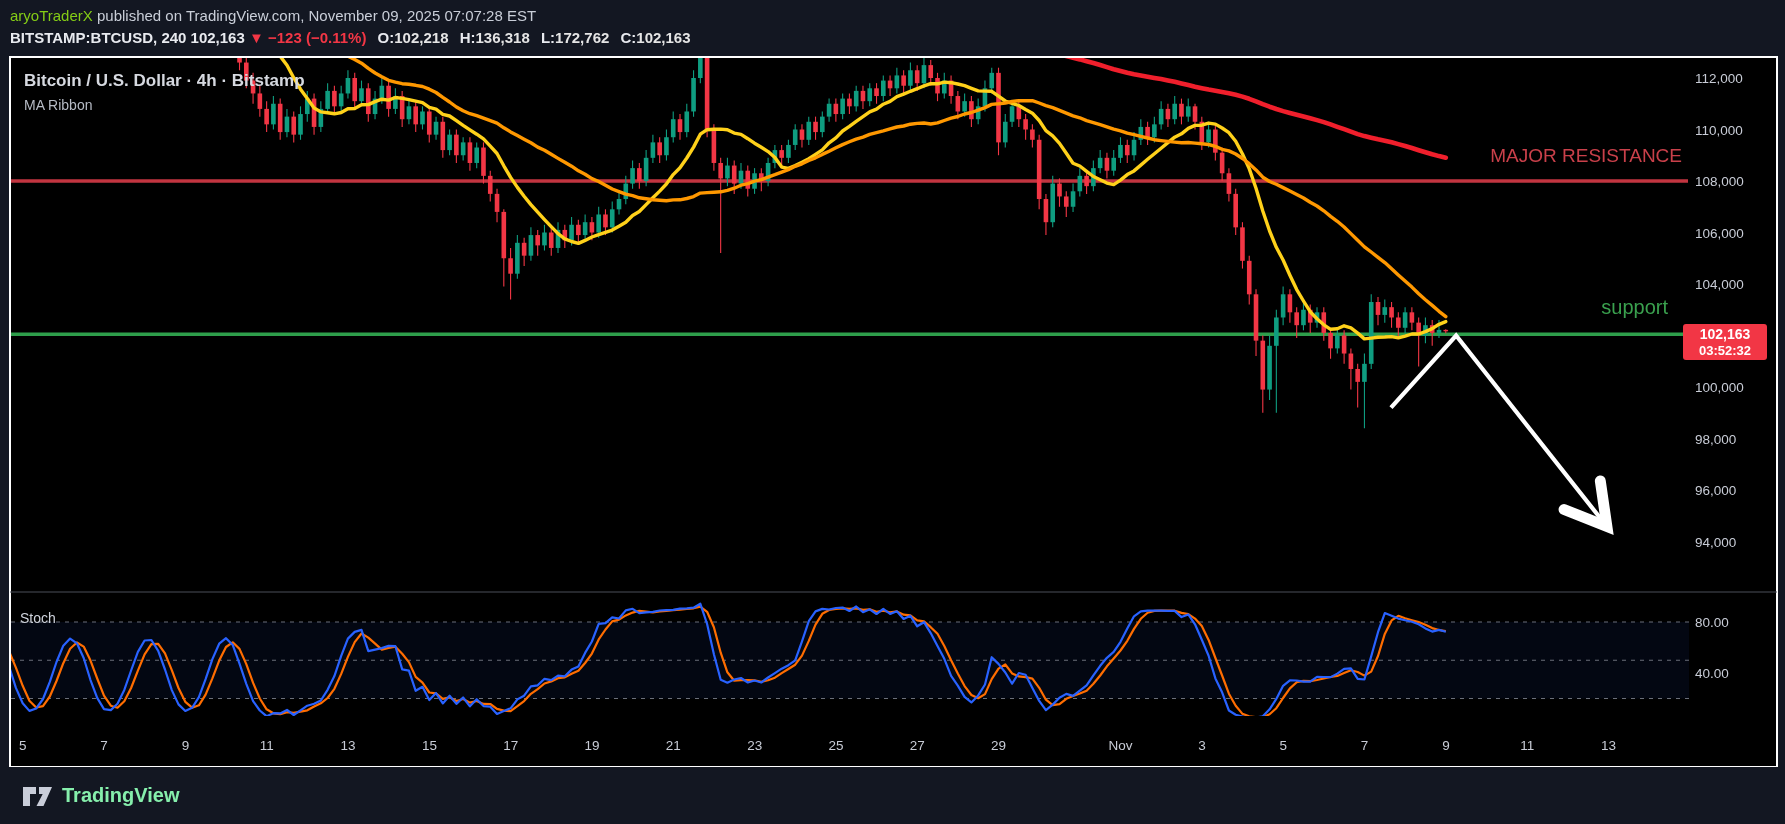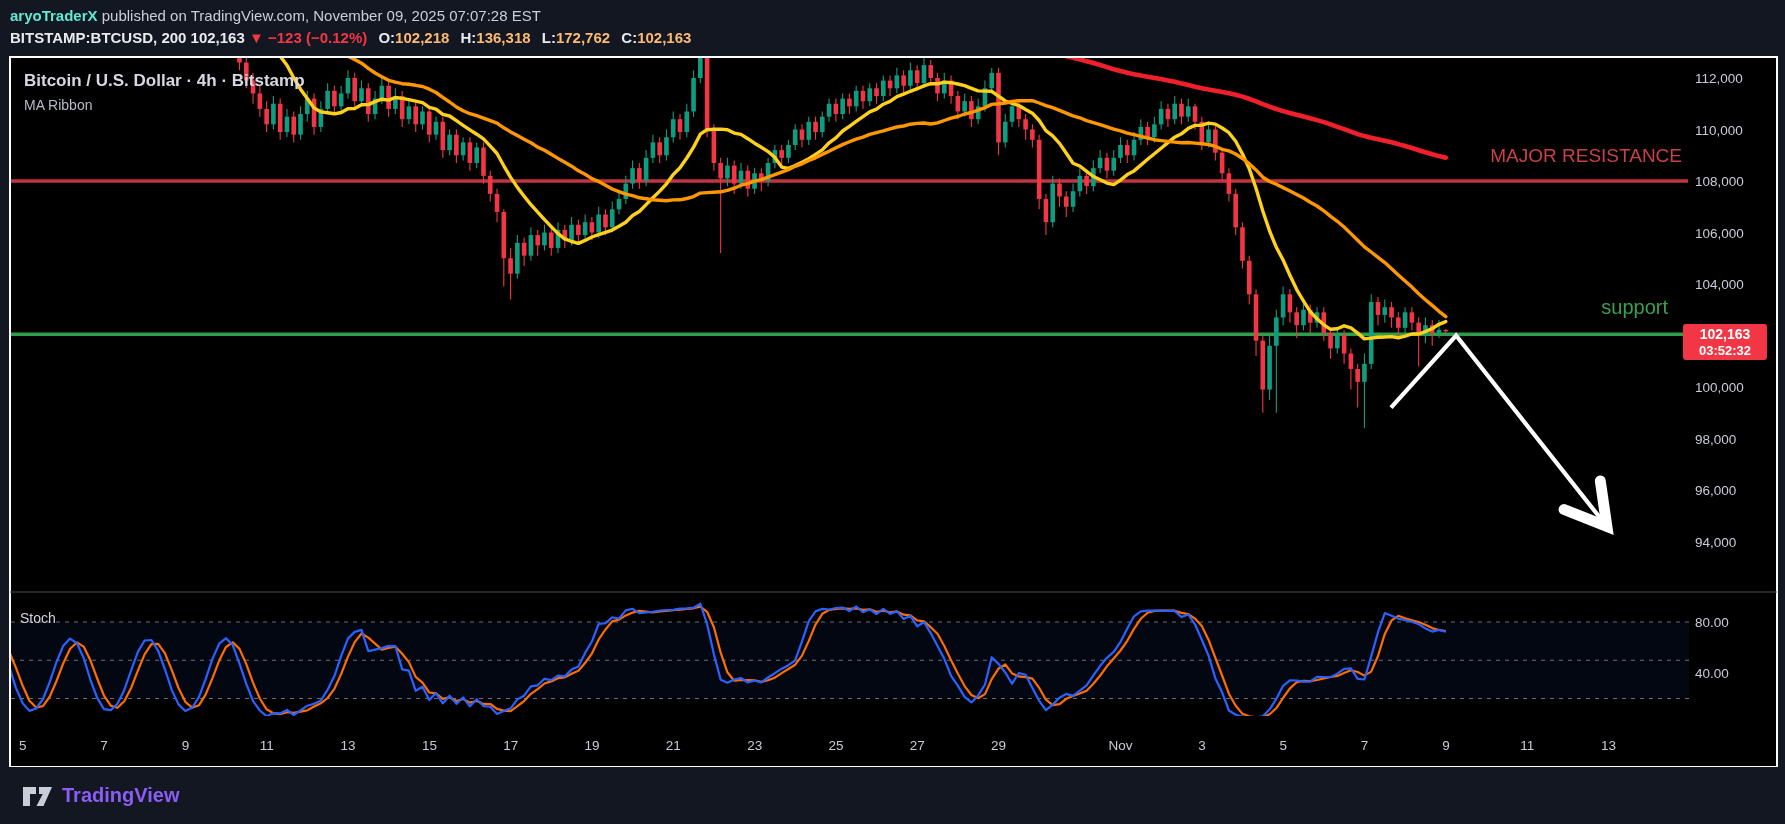--- a/index.html
+++ b/index.html
@@ -1,49 +1,49 @@
 <!DOCTYPE html>
 <html><head>
 <meta charset="utf-8">
 <style>
   html,body{margin:0;padding:0;background:#131722;font-family:"Liberation Sans",sans-serif;}
   #stage{position:relative;width:1785px;height:824px;background:#131722;overflow:hidden;}
   .hline{position:absolute;left:10px;white-space:nowrap;font-size:15px;color:#c9ced8;}
-  .hline b{color:#5eead4;font-weight:700;}
+  .hline b{color:#84cc16;font-weight:400;}
   #line2{font-weight:700;color:#e8eaef;}
   #line2 .red{color:#f23645;font-weight:600;}
-  #line2 .val{color:#fdba74;font-weight:600;}
+  #line2 .val{color:#e5e5e5;font-weight:600;}
   #line2 .lbl{color:#e8eaef;font-weight:700;margin-left:7px;}
   svg text{font-family:"Liberation Sans",sans-serif;}
   .ax{font-size:13.5px;fill:#c8ccd6;}
   .xc{text-anchor:middle;}
   .ttl{font-size:17px;font-weight:700;fill:#d6d9e0;}
   .sub{font-size:14px;fill:#b6bbc5;}
   .stl{font-size:14px;fill:#cfd3dc;}
   .resl{font-size:19px;fill:#c9404a;text-anchor:end;}
   .supl{font-size:20px;fill:#3aa04e;text-anchor:end;}
   .tagt{font-size:14px;font-weight:700;fill:#ffffff;text-anchor:middle;}
   .tagc{font-size:13px;font-weight:700;fill:#ffffff;text-anchor:middle;}
   #footer{position:absolute;left:0;top:767px;width:1785px;height:57px;background:#131722;display:flex;align-items:center;}
-  #footer .logotext{color:#8b5cf6;font-size:20px;font-weight:700;margin-left:8px;}
+  #footer .logotext{color:#86efac;font-size:20px;font-weight:700;margin-left:8px;}
   #footer .mark{margin-left:22px;display:flex;align-items:center;}
 </style>
 </head>
 <body>
 
 <div id="stage">
 
   <div class="hline" style="top:7px;">
     <b>aryoTraderX</b><span> published on TradingView.com, November 09, 2025 07:07:28 EST</span>
   </div>
   <div class="hline" id="line2" style="top:29px;">
-    <span>BITSTAMP:BTCUSD, 200</span>
+    <span>BITSTAMP:BTCUSD, 240</span>
     <span>102,163</span>
     <span class="red">▼</span>
-    <span class="red">−123 (−0.12%)</span>
+    <span class="red">−123 (−0.11%)</span>
     <span class="lbl">O:</span><span class="val">102,218</span>
     <span class="lbl">H:</span><span class="val">136,318</span>
     <span class="lbl">L:</span><span class="val">172,762</span>
     <span class="lbl">C:</span><span class="val">102,163</span>
   </div>
 
   <svg id="chart-svg" width="1785" height="824" style="position:absolute;left:0;top:0;">
     <defs>
       <clipPath id="pclip">
           <rect x="11" y="58" width="1678" height="533"></rect>

